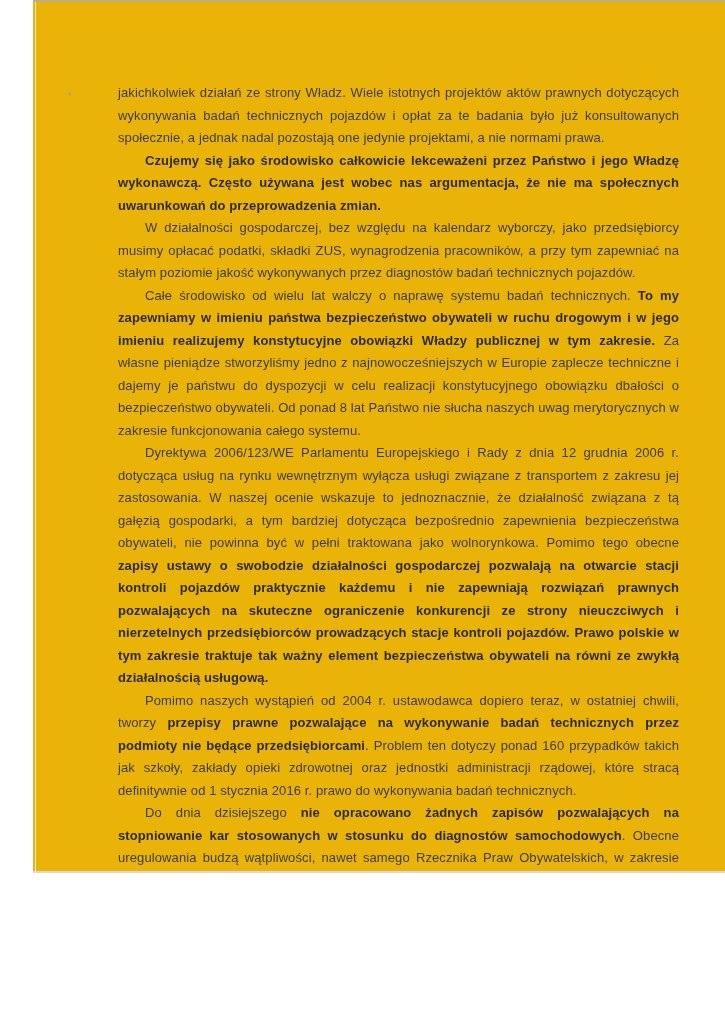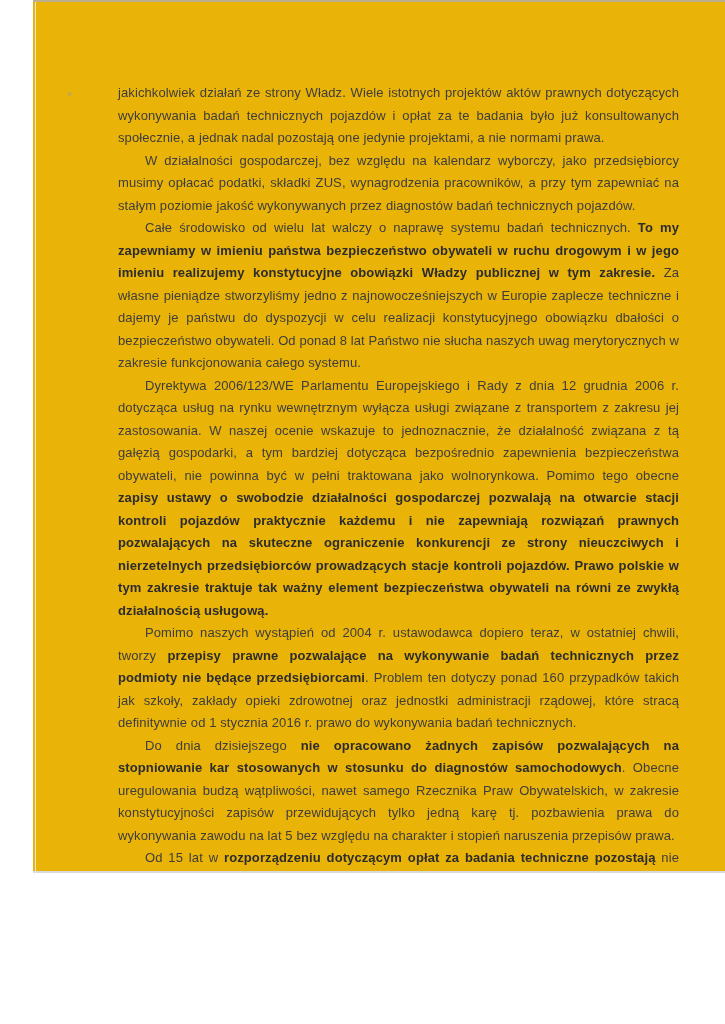--- a/index.html
+++ b/index.html
@@ -88,20 +88,21 @@
 <div class="page">
 
   <div class="edge-top"></div>
   <div class="edge-right"></div>
   <div class="edge-bottom"></div>
   <div class="edge-left"></div>
   <div class="speck"></div>
 
   <div class="doc-body" id="doc-body">
       <p class="no-indent"><span>jakichkolwiek działań ze strony Władz. Wiele istotnych projektów aktów prawnych dotyczących wykonywania badań technicznych pojazdów i opłat za te badania było już konsultowanych społecznie, a jednak nadal pozostają one jedynie projektami, a nie normami prawa.</span></p>
+      <p><span class="seg-bold">Czujemy się jako środowisko całkowicie lekceważeni przez Państwo i jego Władzę wykonawczą. Często używana jest wobec nas argumentacja, że nie ma społecznych uwarunkowań do przeprowadzenia zmian.</span></p>
       <p><span>W działalności gospodarczej, bez względu na kalendarz wyborczy, jako przedsiębiorcy musimy opłacać podatki, składki ZUS, wynagrodzenia pracowników, a przy tym zapewniać na stałym poziomie jakość wykonywanych przez diagnostów badań technicznych pojazdów.</span></p>
       <p><span>Całe środowisko od wielu lat walczy o naprawę systemu badań technicznych. </span><span class="seg-bold">To my zapewniamy w imieniu państwa bezpieczeństwo obywateli w ruchu drogowym i w jego imieniu realizujemy konstytucyjne obowiązki Władzy publicznej w tym zakresie. </span><span>Za własne pieniądze stworzyliśmy jedno z najnowocześniejszych w Europie zaplecze techniczne i dajemy je państwu do dyspozycji w celu realizacji konstytucyjnego obowiązku dbałości o bezpieczeństwo obywateli. Od ponad 8 lat Państwo nie słucha naszych uwag merytorycznych w zakresie funkcjonowania całego systemu.</span></p>
       <p><span>Dyrektywa 2006/123/WE Parlamentu Europejskiego i Rady z dnia 12 grudnia 2006 r. dotycząca usług na rynku wewnętrznym wyłącza usługi związane z transportem z zakresu jej zastosowania. W naszej ocenie wskazuje to jednoznacznie, że działalność związana z tą gałęzią gospodarki, a tym bardziej dotycząca bezpośrednio zapewnienia bezpieczeństwa obywateli, nie powinna być w pełni traktowana jako wolnorynkowa. Pomimo tego obecne </span><span class="seg-bold">zapisy ustawy o swobodzie działalności gospodarczej pozwalają na otwarcie stacji kontroli pojazdów praktycznie każdemu i nie zapewniają rozwiązań prawnych pozwalających na skuteczne ograniczenie konkurencji ze strony nieuczciwych i nierzetelnych przedsiębiorców prowadzących stacje kontroli pojazdów. Prawo polskie w tym zakresie traktuje tak ważny element bezpieczeństwa obywateli na równi ze zwykłą działalnością usługową.</span></p>
       <p><span>Pomimo naszych wystąpień od 2004 r. ustawodawca dopiero teraz, w ostatniej chwili, tworzy </span><span class="seg-bold">przepisy prawne pozwalające na wykonywanie badań technicznych przez podmioty nie będące przedsiębiorcami</span><span>. Problem ten dotyczy ponad 160 przypadków takich jak szkoły, zakłady opieki zdrowotnej oraz jednostki administracji rządowej, które stracą definitywnie od 1 stycznia 2016 r. prawo do wykonywania badań technicznych.</span></p>
       <p><span>Do dnia dzisiejszego </span><span class="seg-bold">nie opracowano żadnych zapisów pozwalających na stopniowanie kar stosowanych w stosunku do diagnostów samochodowych</span><span>. Obecne uregulowania budzą wątpliwości, nawet samego Rzecznika Praw Obywatelskich, w zakresie konstytucyjności zapisów przewidujących tylko jedną karę tj. pozbawienia prawa do wykonywania zawodu na lat 5 bez względu na charakter i stopień naruszenia przepisów prawa.</span></p>
       <p><span>Od 15 lat w </span><span class="seg-bold">rozporządzeniu dotyczącym opłat za badania techniczne pozostają</span><span> nie potrafiono nie tylko zmienić stawek opłat, ale także wprowadzić ich indeksacji. Rozporządzenie to</span></p>
     </div>
 
   <div class="footer">
     <span class="logo">PISKP</span>

